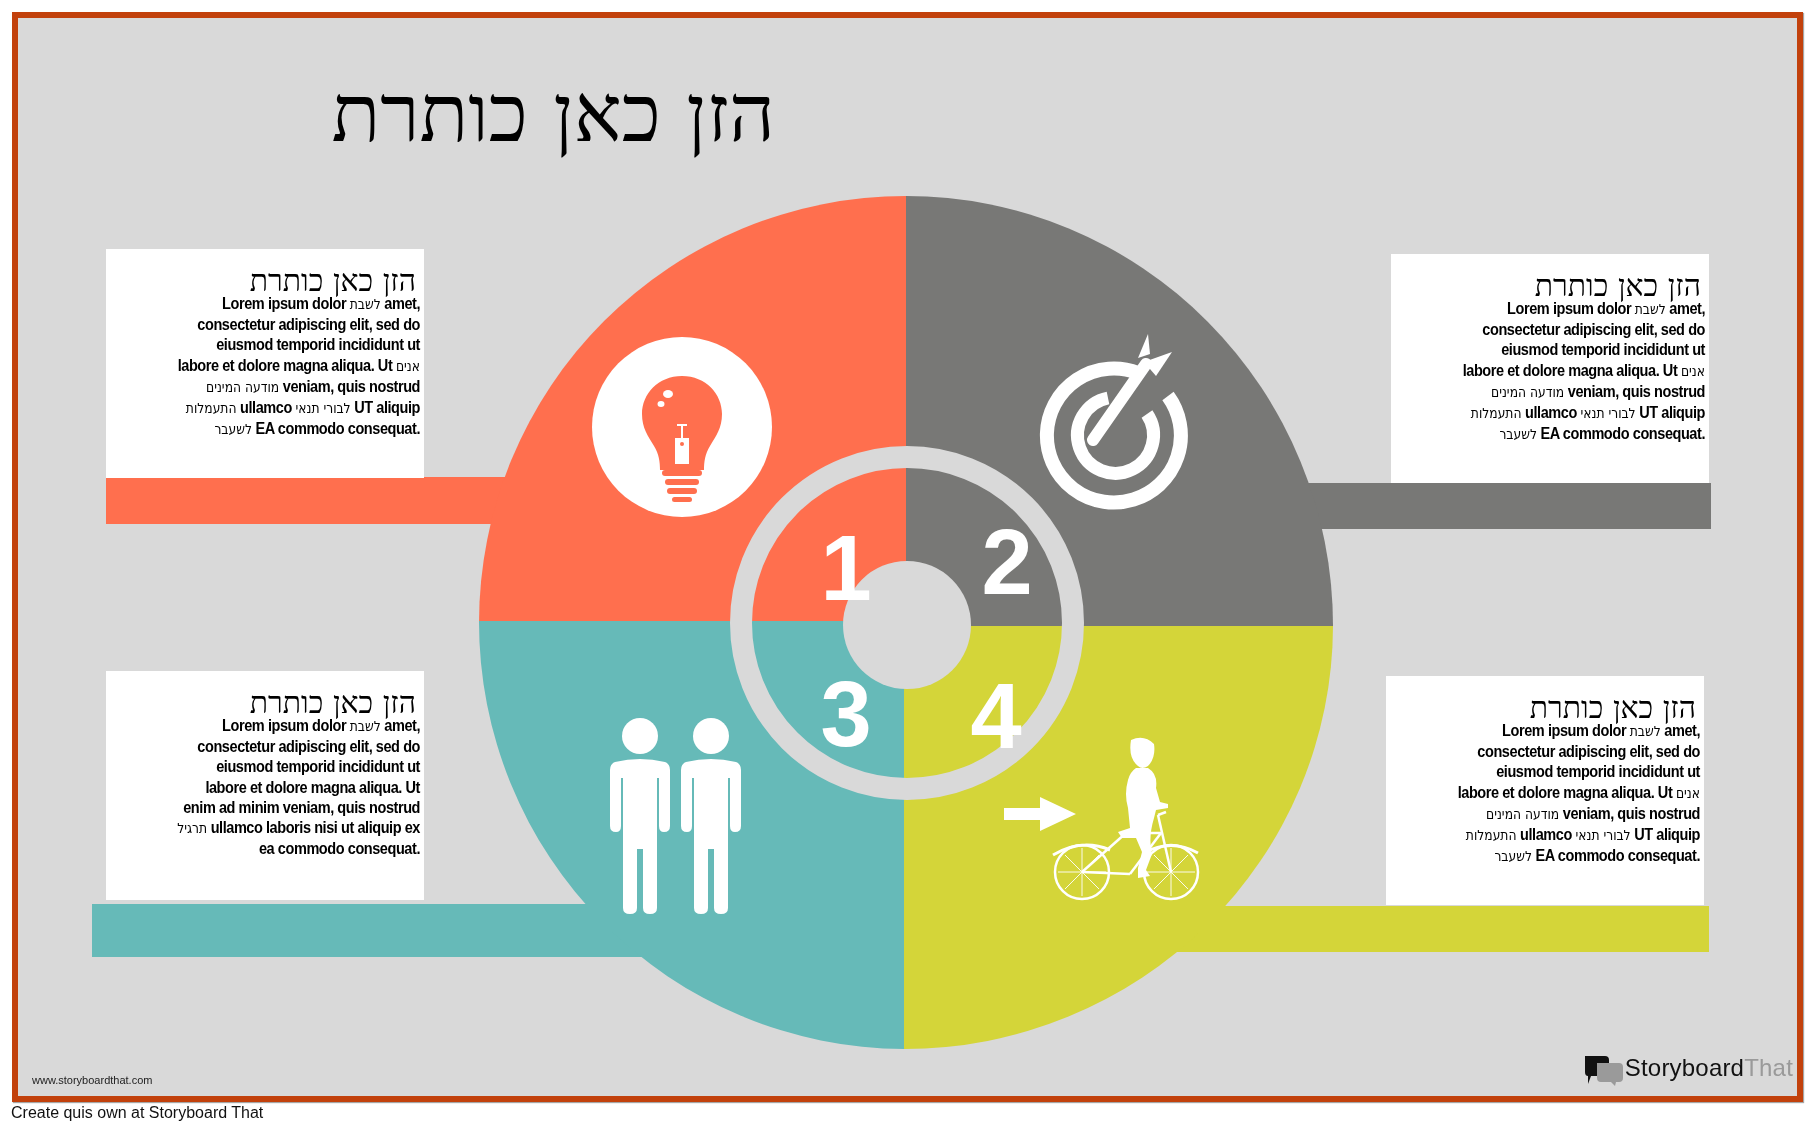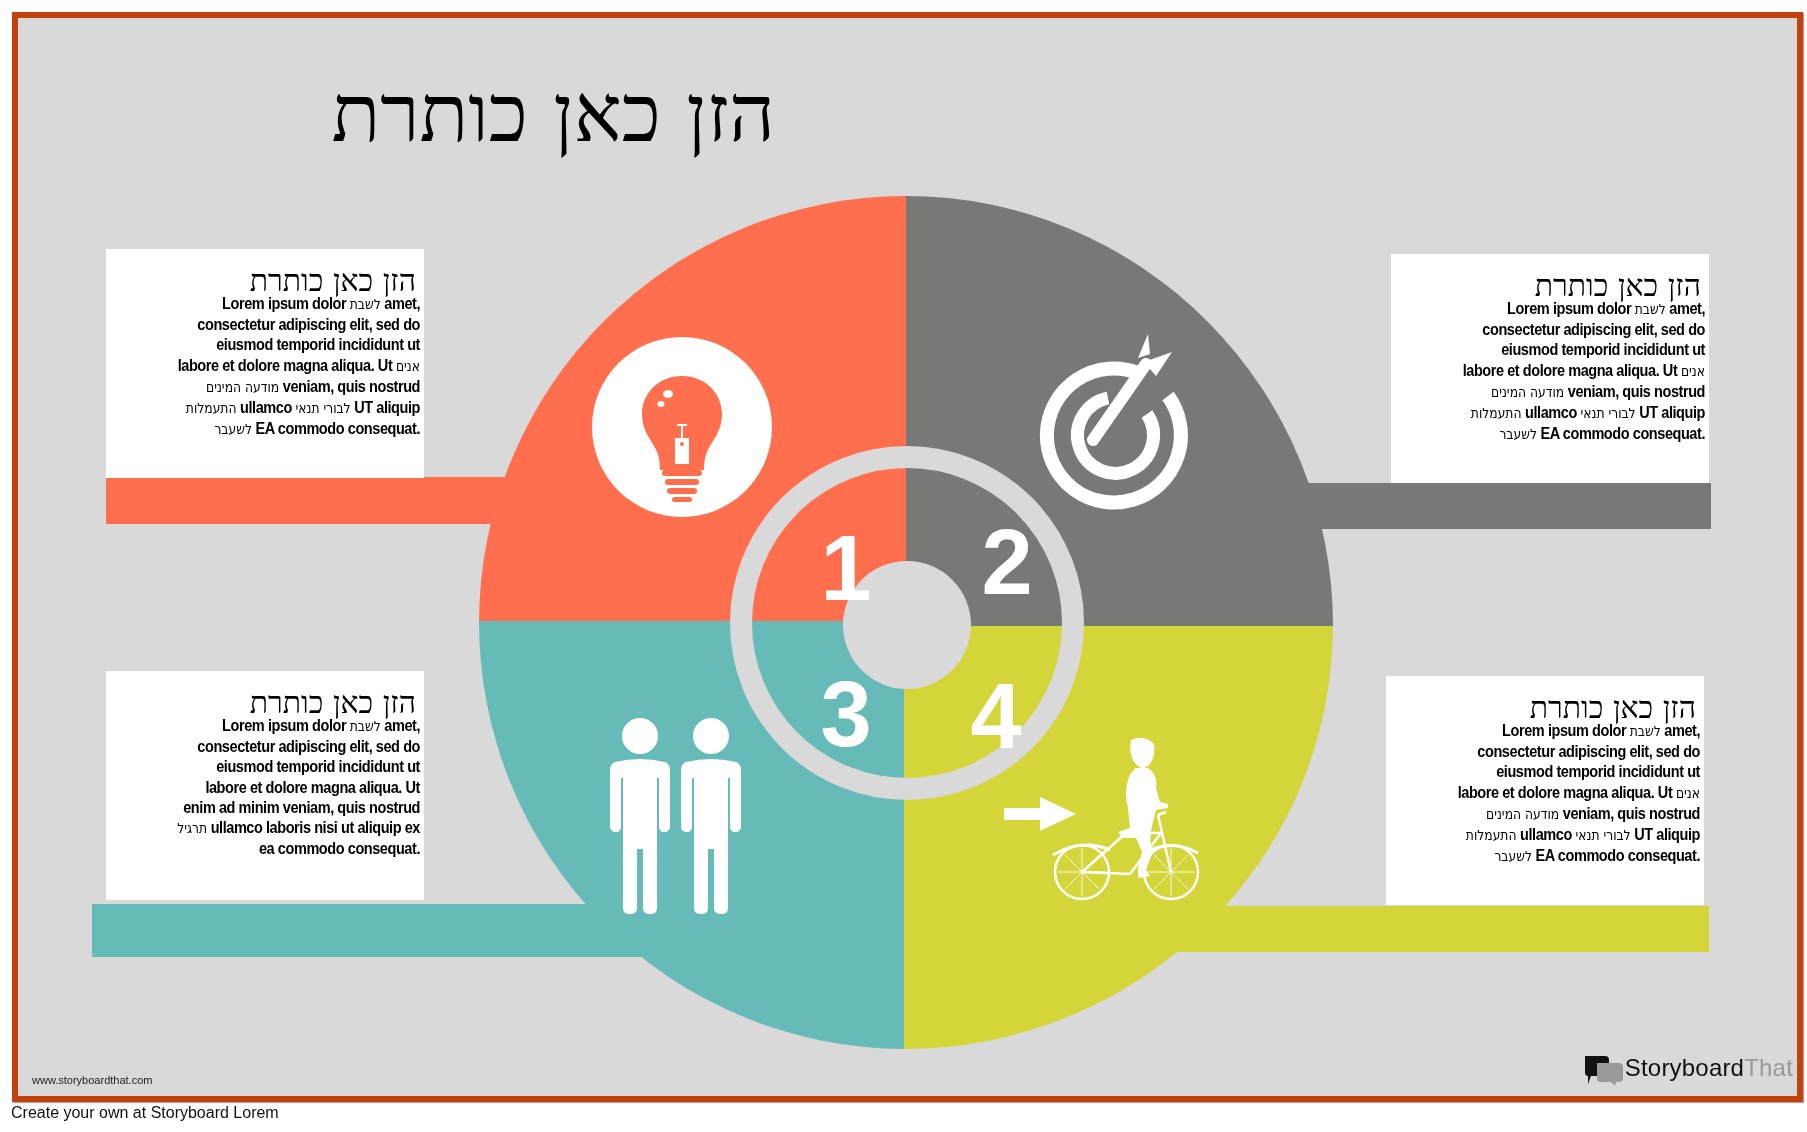--- a/index.html
+++ b/index.html
@@ -182,13 +182,13 @@
   <div class="footer-url">www.storyboardthat.com</div>
   <div class="logo">
     <svg width="42" height="32" viewBox="0 0 42 32">
       <path d="M2,2 L22,2 Q26,2 26,6 L26,18 Q26,22 22,22 L8,22 L5,30 L5,22 Q2,22 2,18 Z" fill="#111"></path>
       <path d="M14,9 L36,9 Q40,9 40,13 L40,24 Q40,28 36,28 L33,28 L32,32 L28,28 L18,28 Q14,28 14,24 Z" fill="#9a9a9a"></path>
     </svg>
     <span class="logo-text"><span>Storyboard</span><span class="light">That</span></span>
   </div>
 </div>
 
-<div class="caption">Create your own at Storyboard Lorem</div>
+<div class="caption">Create quis own at Storyboard That</div>
 
 </body></html>

